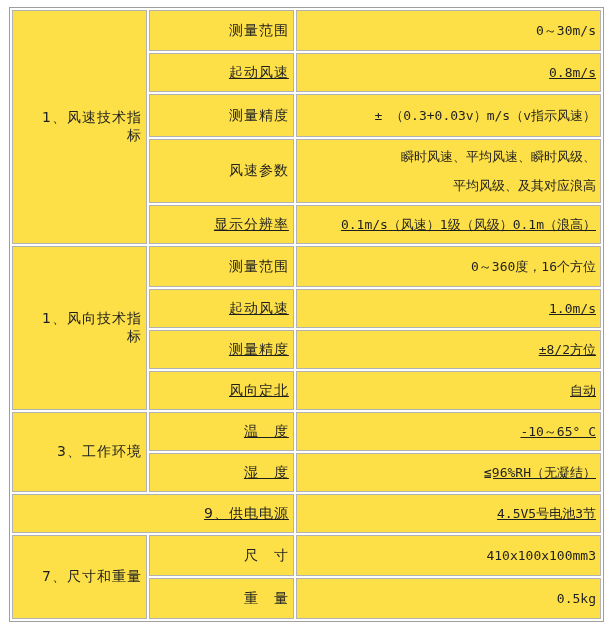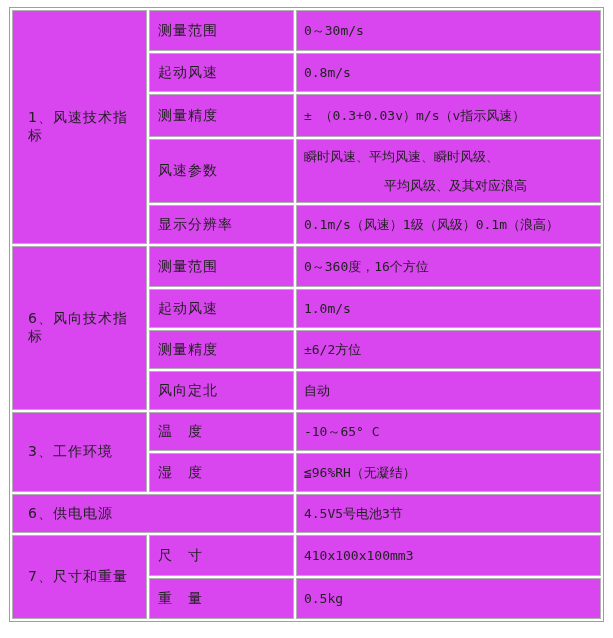--- a/index.html
+++ b/index.html
@@ -16,42 +16,43 @@
     border: 1px solid #9e9e9e;
     margin: 7px 0 0 9px;
     width: 595px;
     table-layout: fixed;
     background: #ffffff;
   }
   .spec-table td {
     border: 1px solid #b2b2b2;
     vertical-align: middle;
     color: #1f1f1f;
-    background: #d946ef;
+    background: #fde047;
     overflow: hidden;
+    text-align: right;
   }
   col.c1 { width: 134px; }
   col.c2 { width: 144px; }
   col.c3 { width: 303px; }
 
   td.group-cell {
     font: 14px "DejaVu Sans", "Liberation Sans", sans-serif;
     letter-spacing: 1px;
     padding: 0 4px 0 15px;
   }
   td.label-cell {
     font: 14px "DejaVu Sans", "Liberation Sans", sans-serif;
     letter-spacing: 1px;
     padding: 0 4px 0 8px;
   }
   td.value-cell {
     font: 13px "DejaVu Sans Mono", "Liberation Mono", "DejaVu Sans", monospace;
     padding: 0 4px 0 7px;
   }
-  td.rh37 { height: 37px; }
+  td.rh37 { height: 37px; text-decoration: underline; }
   td.rh39 { height: 39px; }
   td.rh41 { height: 41px; }
   td.rh62 { height: 62px; }
   .value-line2 {
     padding-left: 80px;
     margin-top: 11px;
   }
 </style>
 </head>
 <body>
@@ -83,49 +84,49 @@
         <div>瞬时风速、平均风速、瞬时风级、</div>
         <div class="value-line2">平均风级、及其对应浪高</div>
       </td>
     </tr>
     <tr>
       <td class="label-cell rh37">显示分辨率</td>
       <td class="value-cell rh37">0.1m/s（风速）1级（风级）0.1m（浪高）</td>
     </tr>
 
     <tr>
-      <td class="group-cell" rowspan="4">6、风向技术指标</td>
+      <td class="group-cell" rowspan="4">1、风向技术指标</td>
       <td class="label-cell rh39">测量范围</td>
       <td class="value-cell rh39">0～360度，16个方位</td>
     </tr>
     <tr>
       <td class="label-cell rh37">起动风速</td>
       <td class="value-cell rh37">1.0m/s</td>
     </tr>
     <tr>
       <td class="label-cell rh37">测量精度</td>
-      <td class="value-cell rh37">±6/2方位</td>
+      <td class="value-cell rh37">±8/2方位</td>
     </tr>
     <tr>
       <td class="label-cell rh37">风向定北</td>
       <td class="value-cell rh37">自动</td>
     </tr>
 
     <tr>
       <td class="group-cell" rowspan="2">3、工作环境</td>
       <td class="label-cell rh37">温　度</td>
       <td class="value-cell rh37">-10～65° C</td>
     </tr>
     <tr>
       <td class="label-cell rh37">湿　度</td>
       <td class="value-cell rh37">≦96%RH（无凝结）</td>
     </tr>
 
     <tr>
-      <td class="group-cell rh37" colspan="2">6、供电电源</td>
+      <td class="group-cell rh37" colspan="2">9、供电电源</td>
       <td class="value-cell rh37">4.5V5号电池3节</td>
     </tr>
 
     <tr>
       <td class="group-cell" rowspan="2">7、尺寸和重量</td>
       <td class="label-cell rh39">尺　寸</td>
       <td class="value-cell rh39">410x100x100mm3</td>
     </tr>
     <tr>
       <td class="label-cell rh39">重　量</td>

